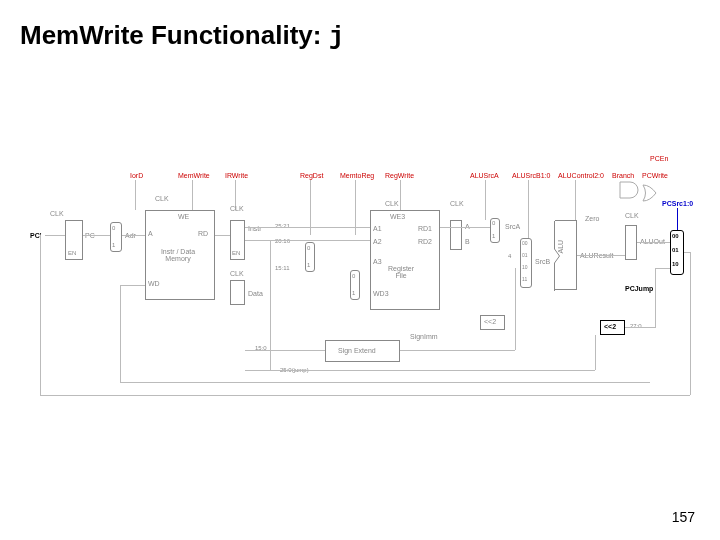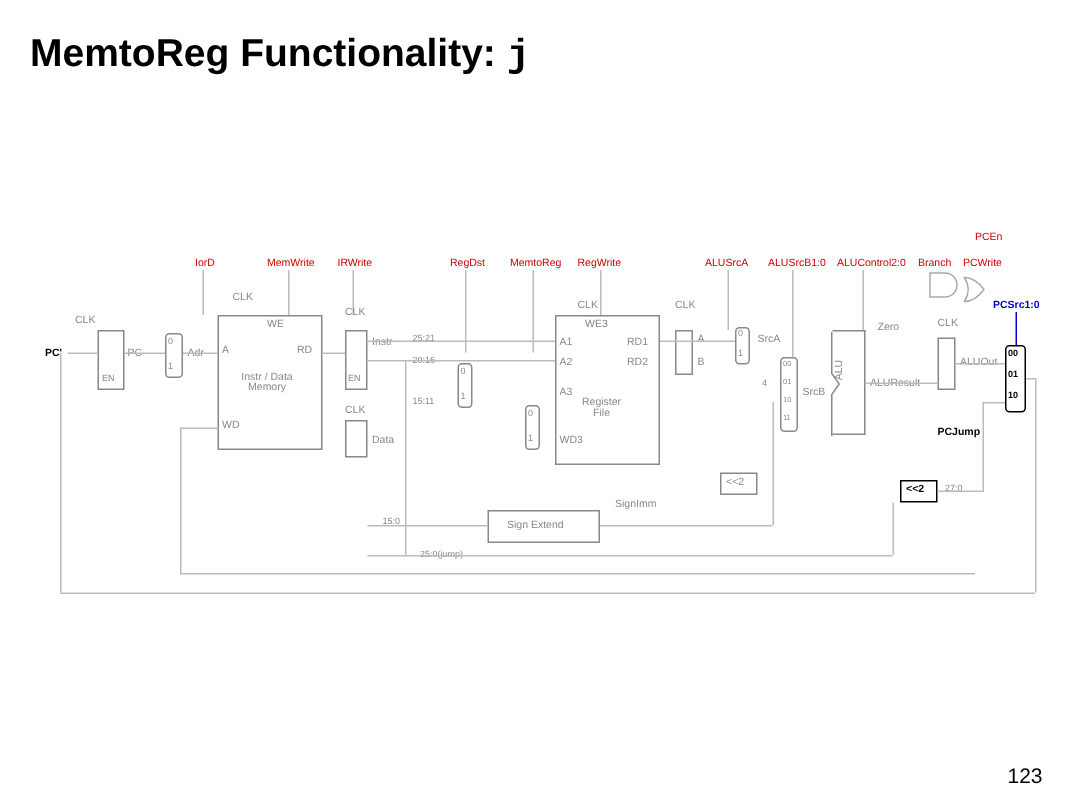--- a/index.html
+++ b/index.html
@@ -16,21 +16,21 @@
   .hline { height: 1px; }
   .vline { width: 1px; }
   .page-num { position: absolute; bottom: 15px; right: 25px; font-size: 14px; color: #000; }
   .mux { position: absolute; border: 1px solid #888; border-radius: 3px; background: #fff; }
   .trap { position: absolute; border: 1px solid #888; background: #fff; }
 </style>
 </head>
 <body>
 
 <div class="title">
-  <span>MemtoReg Functionality:</span>
+  <span>MemWrite Functionality:</span>
   <span class="code">j</span>
 </div>
 
 <div class="diagram">
 
   <div class="label red" style="top:2px;left:100px">IorD</div>
   <div class="label red" style="top:2px;left:148px">MemWrite</div>
   <div class="label red" style="top:2px;left:195px">IRWrite</div>
   <div class="label red" style="top:2px;left:270px">RegDst</div>
   <div class="label red" style="top:2px;left:310px">MemtoReg</div>
@@ -189,13 +189,13 @@
 
   <div class="line hline" style="top:180px;left:215px;width:80px"></div>
   <div class="line vline" style="top:70px;left:240px;height:130px"></div>
   <div class="line hline" style="top:180px;left:370px;width:115px"></div>
   <div class="line vline" style="top:98px;left:485px;height:82px"></div>
 
   <div class="line vline" style="top:38px;left:647px;height:22px;background:#00c"></div>
 
 </div>
 
-<div class="page-num">123</div>
+<div class="page-num">157</div>
 
 </body></html>

